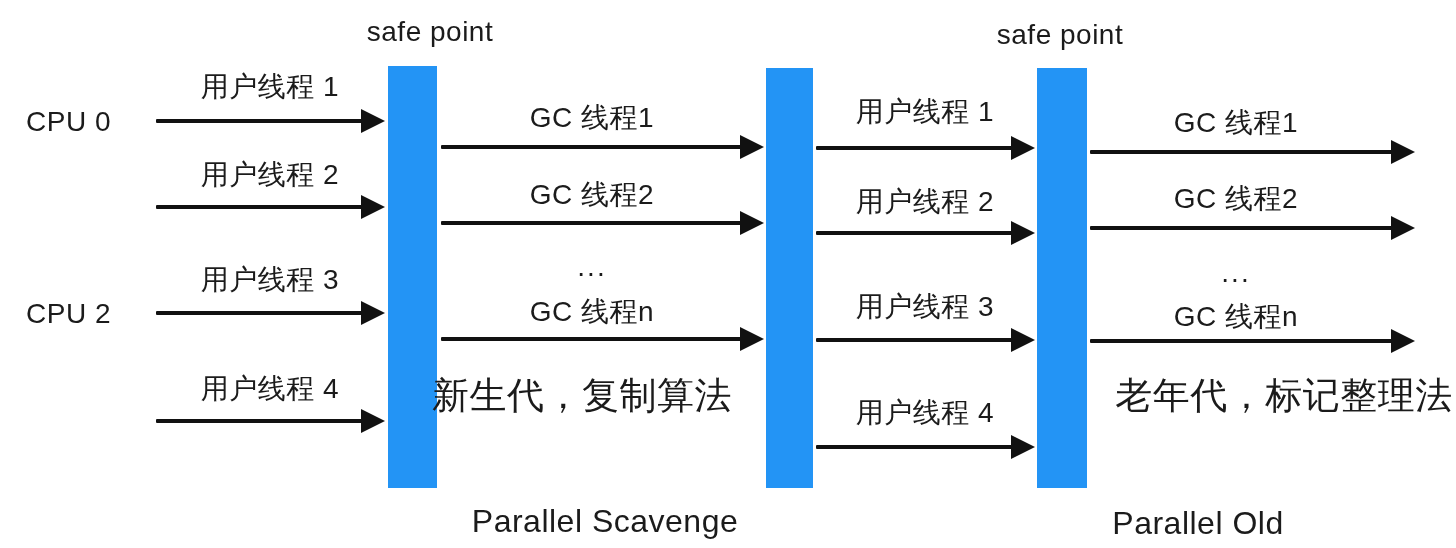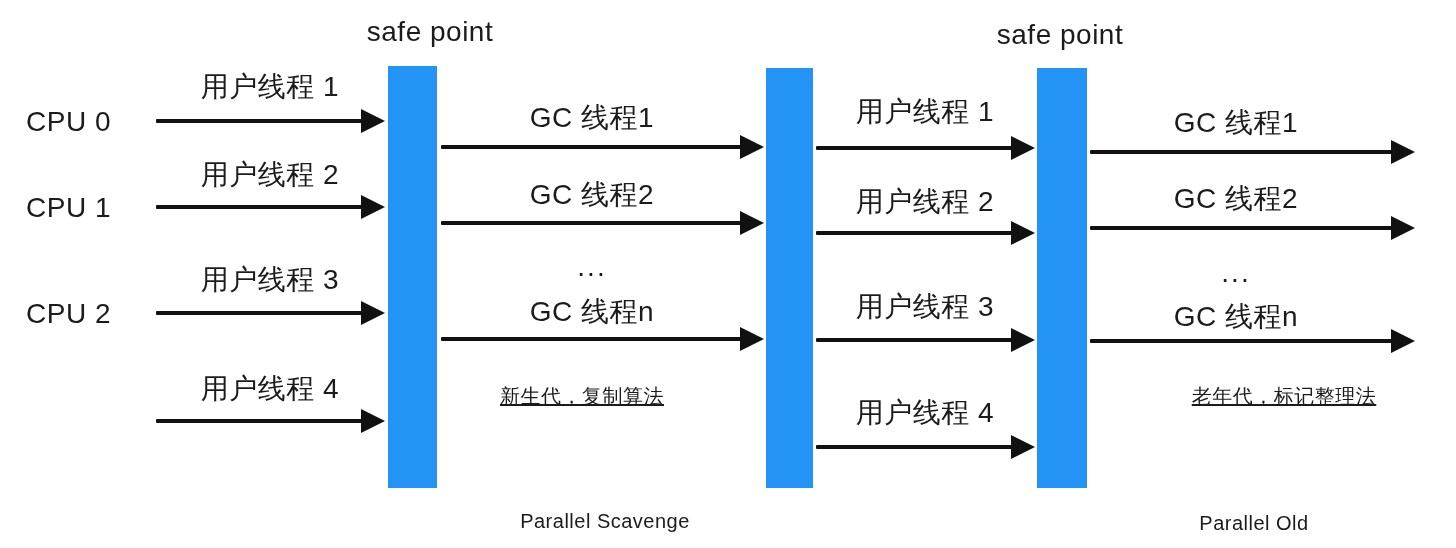--- a/index.html
+++ b/index.html
@@ -9,22 +9,22 @@
     font-family:"Liberation Sans", sans-serif; color:var(--text);
     overflow:hidden;
     padding-left:29px;
   }
   .bar { position:absolute; background:var(--bar-blue); }
   .lbl {
     position:absolute; font-size:28px; line-height:30px; color:var(--text);
     text-align:center; white-space:nowrap; letter-spacing:0.5px;
   }
   .cpu { text-align:left; }
-  .phase { font-size:20px;text-decoration:underline; }
-  .caption { font-size:20px; }
+  .phase { font-size:37px; }
+  .caption { font-size:32px; }
   .dots { font-size:28px; letter-spacing:2px; }
   .arrow { position:absolute; height:0; }
   .arrow .shaft {
     position:absolute; left:0; right:18px; top:-2px; height:4px;
     background:var(--ink); border-radius:1px;
   }
   .arrow .head {
     position:absolute; right:-1px; top:-12px; width:0; height:0;
     border-left:24px solid var(--ink);
     border-top:12px solid transparent;
@@ -37,21 +37,20 @@
 <div class="canvas">
 
   <div class="lbl" style="left:330px;top:17px;width:200px">safe point</div>
   <div class="lbl" style="left:960px;top:20px;width:200px">safe point</div>
 
   <div class="bar" style="left:388px;top:66px;width:49px;height:422px"></div>
   <div class="bar" style="left:766px;top:68px;width:47px;height:420px"></div>
   <div class="bar" style="left:1037px;top:68px;width:50px;height:420px"></div>
 
   <div class="lbl cpu" style="left:26px;top:107px;width:120px">CPU 0</div>
-  <div class="lbl cpu" style="left:26px;top:193px;width:120px">CPU 1</div>
   <div class="lbl cpu" style="left:26px;top:299px;width:120px">CPU 2</div>
 
   <div class="lbl" style="left:170px;top:72px;width:200px">用户线程 1</div>
   <div class="lbl" style="left:170px;top:160px;width:200px">用户线程 2</div>
   <div class="lbl" style="left:170px;top:265px;width:200px">用户线程 3</div>
   <div class="lbl" style="left:170px;top:374px;width:200px">用户线程 4</div>
 
   <div class="arrow" style="left:156px;top:121px;width:228px">
       <div class="shaft"></div>
       <div class="head"></div>
@@ -124,15 +123,15 @@
   <div class="arrow" style="left:1090px;top:228px;width:324px">
       <div class="shaft"></div>
       <div class="head"></div>
     </div>
   <div class="arrow" style="left:1090px;top:341px;width:324px">
       <div class="shaft"></div>
       <div class="head"></div>
     </div>
 
   <div class="lbl phase" style="left:1104px;top:381px;width:360px">老年代，标记整理法</div>
-  <div class="lbl caption" style="left:1104px;top:508px;width:300px">Parallel Old</div>
+  <div class="lbl caption" style="left:1048px;top:508px;width:300px">Parallel Old</div>
 
 </div>
 
 </body></html>

